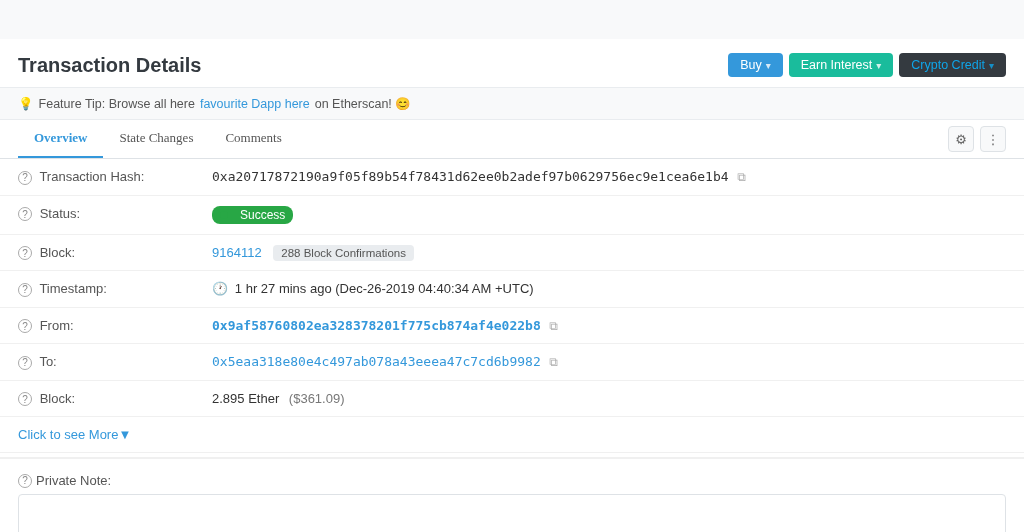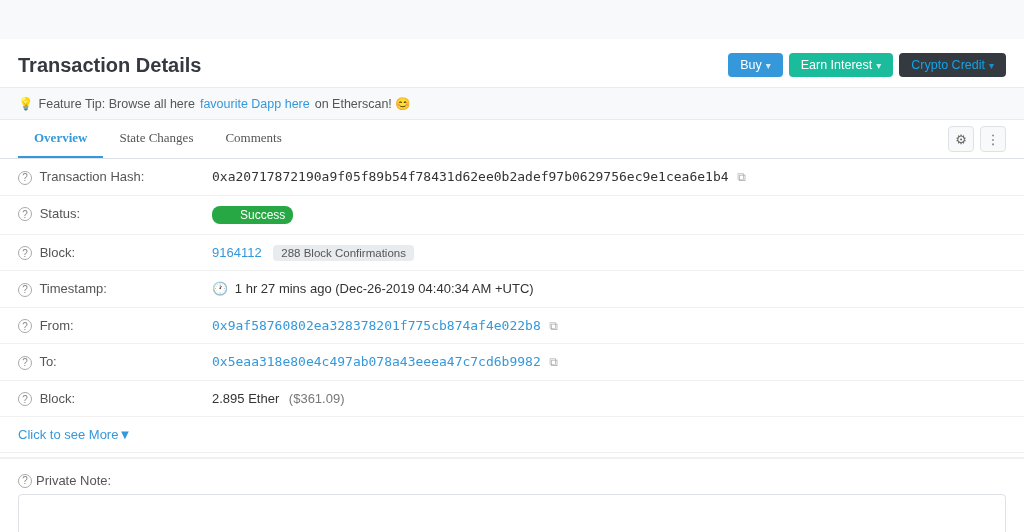--- a/index.html
+++ b/index.html
@@ -332,21 +332,21 @@
         <span>1 hr 27 mins ago (Dec-26-2019 04:40:34 AM +UTC)</span>
       </td>
     </tr>
 
     <tr class="detail-row">
       <td class="detail-label">
         <span class="help-icon">?</span>
         <span>From:</span>
       </td>
       <td class="detail-value">
-        <a href="#" class="link-blue" style="font-family:monospace;font-size:13px;">0x9af58760802ea328378201f775cb874af4e022b8</a>
+        <a href="#" class="link-blue" style="font-family:monospace;font-size:13px;font-weight:bold;">0x9af58760802ea328378201f775cb874af4e022b8</a>
         <span class="copy-icon">⧉</span>
       </td>
     </tr>
 
     <tr class="detail-row">
       <td class="detail-label">
         <span class="help-icon">?</span>
         <span>To:</span>
       </td>
       <td class="detail-value">

